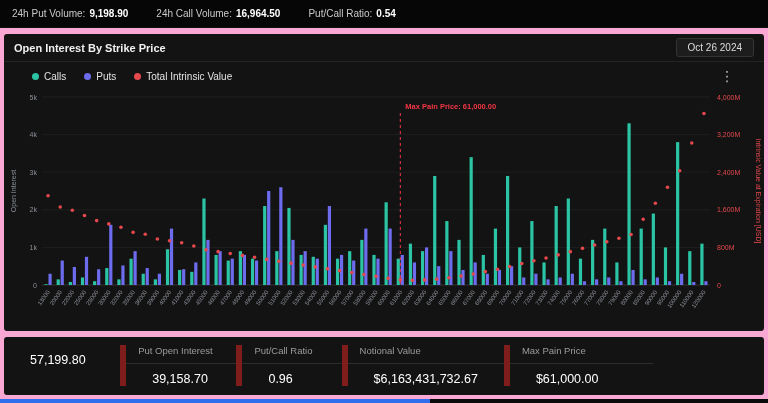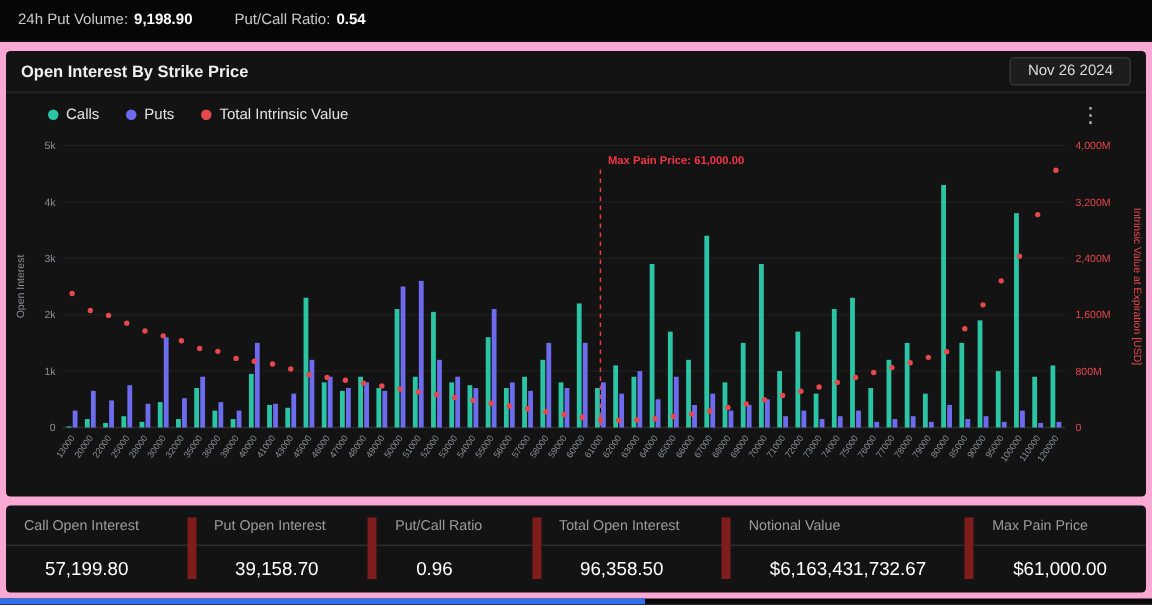--- a/index.html
+++ b/index.html
@@ -37,28 +37,31 @@
 </head>
 <body>
 
 <div class="app">
 
   <div class="topbar">
     <span class="tb-stat">
       <span>24h Put Volume:</span><span class="tb-value">9,198.90</span>
     </span>
     <span class="tb-stat">
+      <span>24h Call Volume:</span><span class="tb-value">16,964.50</span>
+    </span>
+    <span class="tb-stat">
       <span>Put/Call Ratio:</span><span class="tb-value">0.54</span>
     </span>
   </div>
 
   <div class="panel">
     <div class="panel-header">
       <span class="panel-title">Open Interest By Strike Price</span>
-      <span class="date-chip">Nov 26 2024</span>
+      <span class="date-chip">Oct 26 2024</span>
     </div>
 
     <div class="legend-row">
       <span class="legend-item">
         <span class="dot" style="background: rgb(43, 197, 165);"></span>
         <span>Calls</span>
       </span>
       <span class="legend-item">
         <span class="dot" style="background: rgb(110, 108, 238);"></span>
         <span>Puts</span>
@@ -312,34 +315,29 @@
         <text fill="#8a8f98" font-size="6" text-anchor="end" transform="translate(675.6363636363636,207) rotate(-55)">100000</text>
         <text fill="#8a8f98" font-size="6" text-anchor="end" transform="translate(687.7818181818182,207) rotate(-55)">110000</text>
         <text fill="#8a8f98" font-size="6" text-anchor="end" transform="translate(699.9272727272727,207) rotate(-55)">120000</text>
         <text x="10" y="106" transform="rotate(-90 10 106)" text-anchor="middle" fill="#8a8f98" font-size="7">Open Interest</text>
         <text x="750" y="106" transform="rotate(90 750 106)" text-anchor="middle" fill="#e5484d" font-size="7">Intrinsic Value at Expiration [USD]</text>
       </svg>
   </div>
 
   <div class="footer">
     <div class="stat-col">
-      <div class="stat-label">Call Open Interest</div>
       <div class="stat-value">57,199.80</div>
     </div>
     <div class="stat-col">
       <div class="stat-label">Put Open Interest</div>
       <div class="stat-value">39,158.70</div>
     </div>
     <div class="stat-col">
       <div class="stat-label">Put/Call Ratio</div>
       <div class="stat-value">0.96</div>
-    </div>
-    <div class="stat-col">
-      <div class="stat-label">Total Open Interest</div>
-      <div class="stat-value">96,358.50</div>
     </div>
     <div class="stat-col">
       <div class="stat-label">Notional Value</div>
       <div class="stat-value">$6,163,431,732.67</div>
     </div>
     <div class="stat-col">
       <div class="stat-label">Max Pain Price</div>
       <div class="stat-value">$61,000.00</div>
     </div>
   </div>

